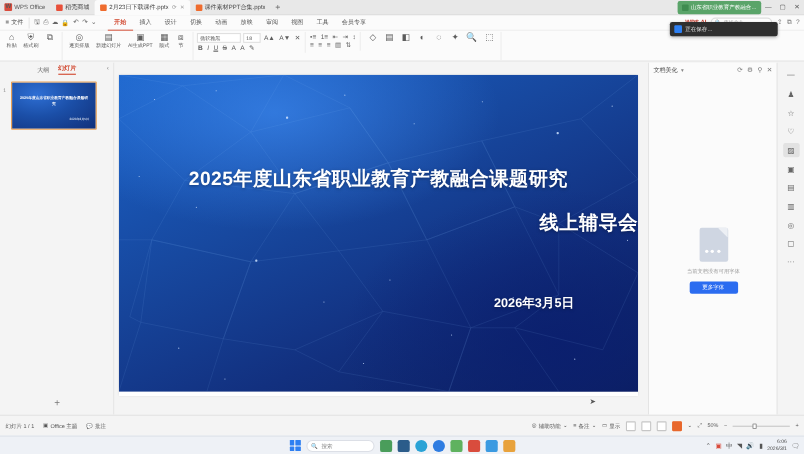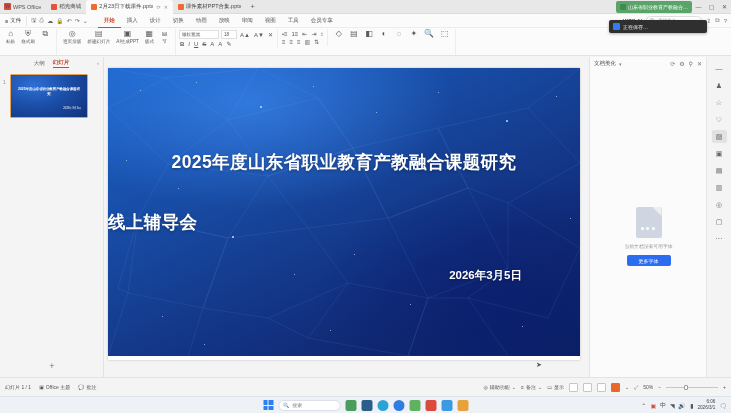--- a/index.html
+++ b/index.html
@@ -130,21 +130,21 @@
   }
   .polyline { position:absolute; inset:0; opacity:.5; }
   .dots { position:absolute; inset:0; }
   .dot { position:absolute; background:#cfe3ff; border-radius:50%; opacity:.85; }
   .slide-title {
     position:absolute; left:0; right:0; top:82px; text-align:center;
     color:#fff; font-size:17.5px; font-weight:bold; letter-spacing:.4px;
     text-shadow:0 1px 3px rgba(0,0,0,.35);
   }
   .slide-sub {
-    position:absolute; left:0; right:0; top:142px; text-align:left;
+    position:absolute; left:0; right:0; top:122px; text-align:right;
     color:#fff; font-size:17.5px; font-weight:bold; letter-spacing:.4px;
     text-shadow:0 1px 3px rgba(0,0,0,.35);
   }
   .slide-date {
     position:absolute; right:58px; top:200px; text-align:right;
     color:#fff; font-size:11.5px; font-weight:bold;
     text-shadow:0 1px 3px rgba(0,0,0,.35);
   }
   .cursor-arrow { position:absolute; left:432px; top:304px; font-size:7px; color:#555; }
 

